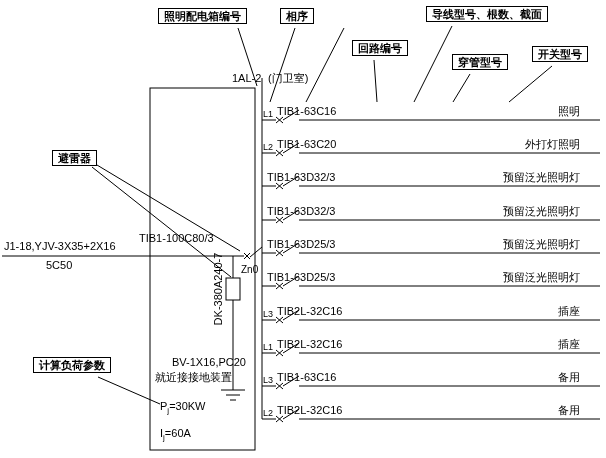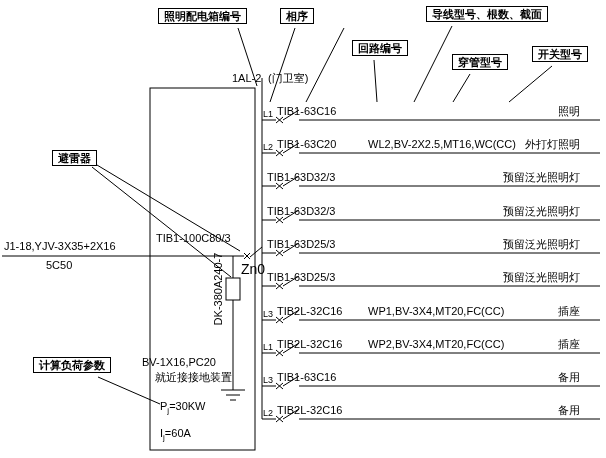--- a/index.html
+++ b/index.html
@@ -68,39 +68,38 @@
   <div class="callout" style="left:352px;top:40px">回路编号</div>
   <div class="callout" style="left:532px;top:46px">开关型号</div>
   <div class="callout" style="left:52px;top:150px">避雷器</div>
   <div class="callout" style="left:33px;top:357px">计算负荷参数</div>
 
   <div class="txt" style="left:232px;top:72px">1AL-2</div>
   <div class="txt" style="left:268px;top:72px">(门卫室)</div>
 
   <div class="txt" style="left:4px;top:240px">J1-18,YJV-3X35+2X16</div>
   <div class="txt" style="left:46px;top:259px">5C50</div>
-  <div class="txt" style="left:156px;top:232px">TIB1-100C80/3</div>
+  <div class="txt" style="left:139px;top:232px">TIB1-100C80/3</div>
 
   <div class="vtext">DK-380A240-7</div>
-  <div class="txt" style="left:241px;top:263px;font-size:14px">Zn0</div>
-  <div class="txt" style="left:142px;top:356px">BV-1X16,PC20</div>
+  <div class="txt" style="left:241px;top:263px;font-size:10px">Zn0</div>
+  <div class="txt" style="left:172px;top:356px">BV-1X16,PC20</div>
   <div class="txt" style="left:155px;top:371px">就近接接地装置</div>
 
   <div class="txt" style="left:160px;top:400px"><span>P</span><sub>j</sub><span>=30KW</span></div>
   <div class="txt" style="left:160px;top:427px"><span>I</span><sub>j</sub><span>=60A</span></div>
 
   <div class="row" style="top:105px">
     <span class="t phase" style="left:263px">L1</span>
     <span class="t" style="left:277px">TIB1-63C16</span>
     <span class="t purpose">照明</span>
   </div>
   <div class="row" style="top:138px">
     <span class="t phase" style="left:263px">L2</span>
     <span class="t" style="left:277px">TIB1-63C20</span>
-    <span class="t" style="left:368px">WL2,BV-2X2.5,MT16,WC(CC)</span>
     <span class="t purpose">外打灯照明</span>
   </div>
   <div class="row" style="top:171px">
     <span class="t" style="left:267px">TIB1-63D32/3</span>
     <span class="t purpose">预留泛光照明灯</span>
   </div>
   <div class="row" style="top:205px">
     <span class="t" style="left:267px">TIB1-63D32/3</span>
     <span class="t purpose">预留泛光照明灯</span>
   </div>
@@ -108,27 +107,25 @@
     <span class="t" style="left:267px">TIB1-63D25/3</span>
     <span class="t purpose">预留泛光照明灯</span>
   </div>
   <div class="row" style="top:271px">
     <span class="t" style="left:267px">TIB1-63D25/3</span>
     <span class="t purpose">预留泛光照明灯</span>
   </div>
   <div class="row" style="top:305px">
     <span class="t phase" style="left:263px">L3</span>
     <span class="t" style="left:277px">TIB2L-32C16</span>
-    <span class="t" style="left:368px">WP1,BV-3X4,MT20,FC(CC)</span>
     <span class="t purpose">插座</span>
   </div>
   <div class="row" style="top:338px">
     <span class="t phase" style="left:263px">L1</span>
     <span class="t" style="left:277px">TIB2L-32C16</span>
-    <span class="t" style="left:368px">WP2,BV-3X4,MT20,FC(CC)</span>
     <span class="t purpose">插座</span>
   </div>
   <div class="row" style="top:371px">
     <span class="t phase" style="left:263px">L3</span>
     <span class="t" style="left:277px">TIB1-63C16</span>
     <span class="t purpose">备用</span>
   </div>
   <div class="row" style="top:404px">
     <span class="t phase" style="left:263px">L2</span>
     <span class="t" style="left:277px">TIB2L-32C16</span>

